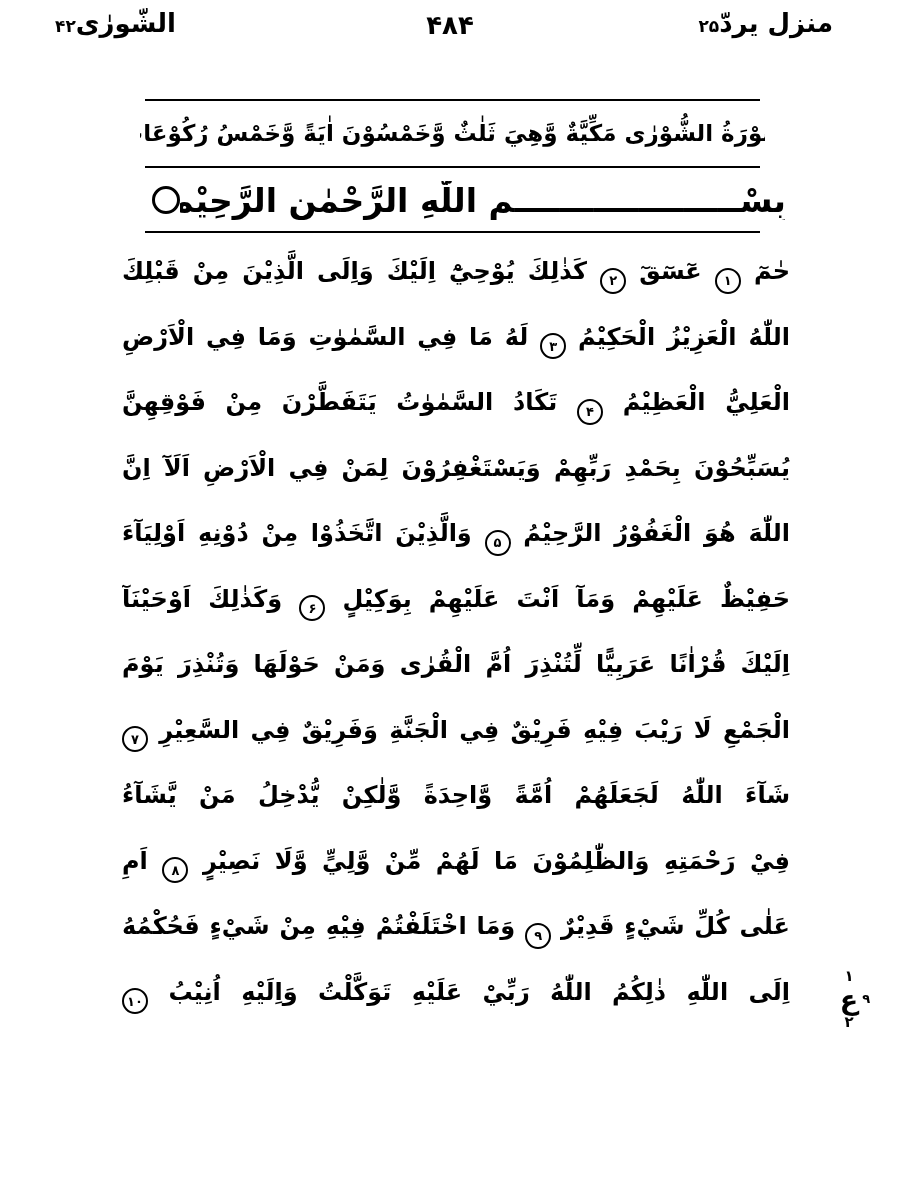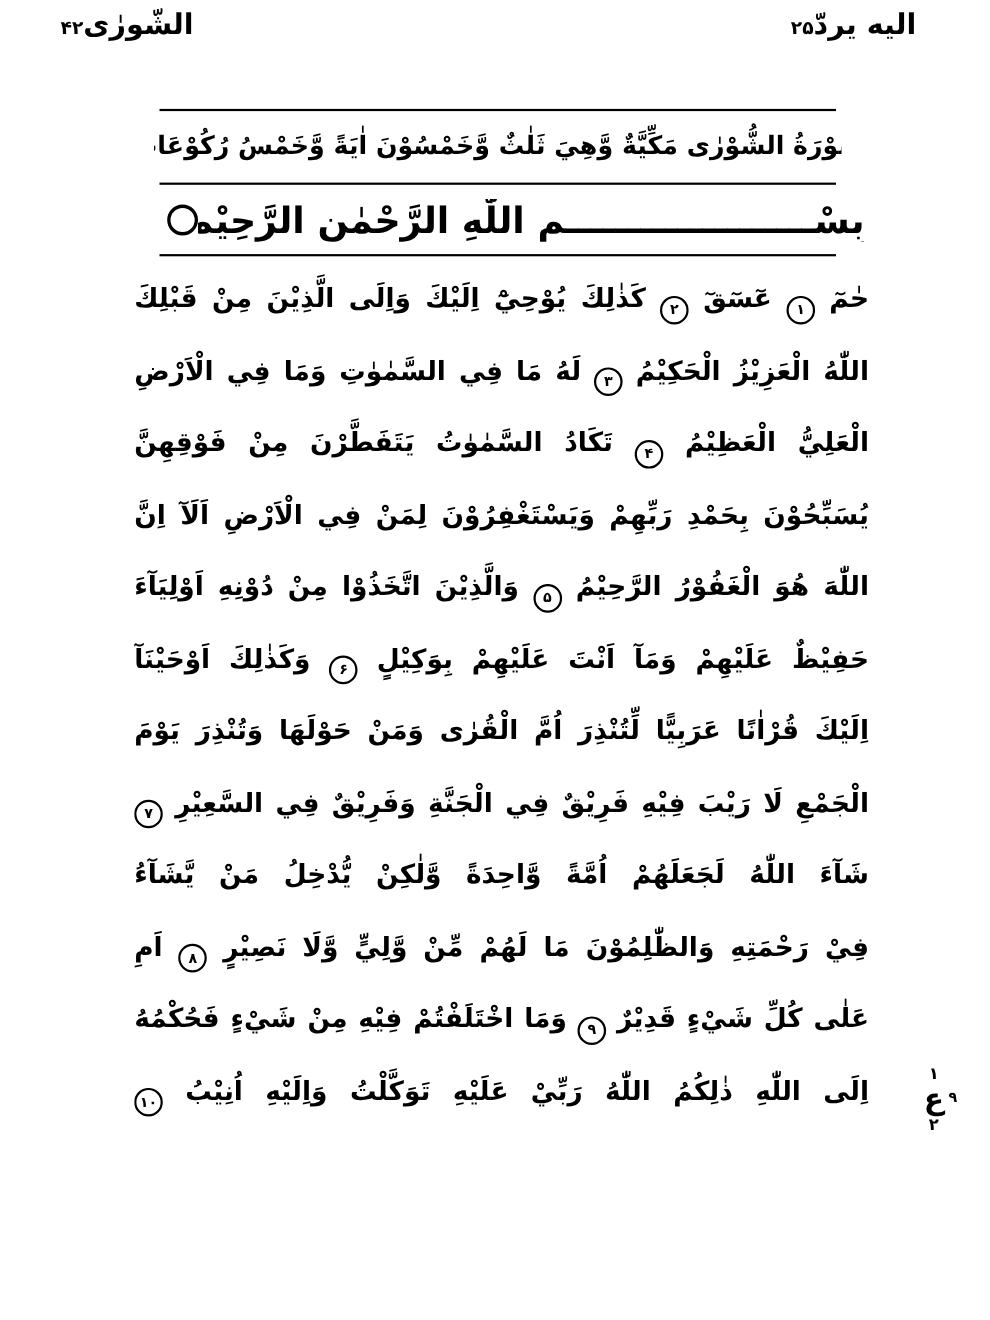--- a/index.html
+++ b/index.html
@@ -66,21 +66,22 @@
     position:absolute; bottom:16px; left:0; right:0;
     text-align:center; font-size:24px; font-weight:bold;
   }
   .footer .fnum { font-size:15px; vertical-align:7px; }
 </style>
 </head>
 <body>
 
 <div class="page">
 
-  <div class="h-right"><span>اليه يردّ</span><span class="hnum">۲۵</span></div>
+  <div class="h-right"><span>منزل يردّ</span><span class="hnum">۲۵</span></div>
+  <div class="h-center">۴۸۴</div>
   <div class="h-left"><span>الشّورٰى</span><span class="hnum">۴۲</span></div>
 
   <div class="rule rule-1"></div>
   <div class="banner">سُوْرَةُ الشُّوْرٰى مَكِّيَّةٌ وَّهِيَ ثَلٰثٌ وَّخَمْسُوْنَ اٰيَةً وَّخَمْسُ رُكُوْعَاتٍ</div>
   <div class="rule rule-2"></div>
 
   <div class="bismillah-row">
     <span class="bismillah-text">بِسْــــــــــــــــــــمِ اللّٰهِ الرَّحْمٰنِ الرَّحِيْمِ</span>
     <span class="ayah-circle"></span>
   </div>

